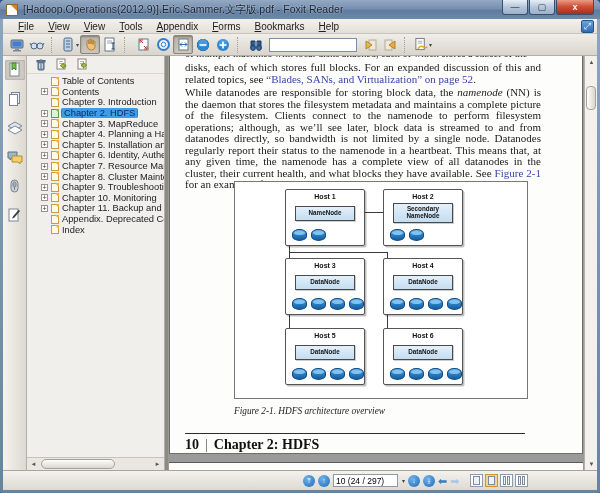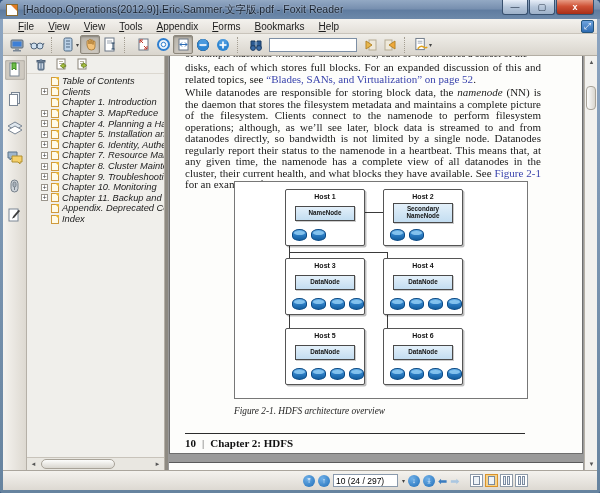--- a/index.html
+++ b/index.html
@@ -39,21 +39,21 @@
   .iconstrip { width:24px; background:linear-gradient(90deg,#f5f3ef,#ddd9d1); border-right:1px solid #b5b0a7; display:flex; flex-direction:column; align-items:center; padding-top:4px; gap:9px; }
   .strip-btn { width:20px; height:20px; display:flex; align-items:center; justify-content:center; border-radius:2px; }
   .strip-btn.active { background:#cfcac1; box-shadow:inset 0 0 2px rgba(0,0,0,.35); }
 
   .panel { width:138px; background:#f0efeb; display:flex; flex-direction:column; border-right:1px solid #b5b0a7; }
   .panel-header { height:16px; display:flex; align-items:center; justify-content:space-between; padding:0 4px 0 6px;
     background:linear-gradient(180deg,#fbfaf8,#e4e1da); border-bottom:1px solid #c6c1b8; font-size:10px; color:#222; }
   .panel-collapse { font-size:8px; color:#333; }
   .panel-tools { height:18px; display:flex; align-items:center; gap:8px; padding-left:8px; border-bottom:1px solid #dcd8d0; }
   .tree { flex:1; overflow:hidden; padding-top:2px; position:relative; }
-  .trow { height:10.6px; display:flex; align-items:center; white-space:nowrap; overflow:hidden; padding-left:14px;font-style:italic; }
+  .trow { height:10.6px; display:flex; align-items:center; white-space:nowrap; overflow:hidden; padding-left:14px; }
   .texp { width:7px; height:7px; border:1px solid #9a958c; background:#fff; font-size:7px; line-height:5px; text-align:center; color:#333; margin-right:3px; flex:none; }
   .texp.none { visibility:hidden; }
   .ticon { width:8px; height:9px; background:#fffbe8; border:1px solid #cf9a3d; margin-right:3px; flex:none; position:relative; }
   .ticon::after { content:""; position:absolute; right:-1px; top:-1px; border-style:solid; border-width:0 4px 4px 0; border-color:transparent #e8b437 transparent transparent; }
   .ticon.green { background:#dff3d2; border-color:#5f9c3f; }
   .ticon.green::after { border-color:transparent #7ab648 transparent transparent; }
   .tlabel { font-size:9.3px; color:#1c1c1c; }
   .trow.selected .tlabel { background:#3f9ce8; color:#0a2a55; border-radius:2px; padding:0 2px; outline:1px solid #2f7fc0; }
   .hscroll { height:13px; background:#e9e7e1; border-top:1px solid #c8c3ba; position:relative; }
   .hs-arrow { position:absolute; top:1px; width:11px; height:10px; font-size:6px; color:#555; text-align:center; line-height:10px; }
@@ -81,21 +81,21 @@
   .disks { position:absolute; left:6px; top:39px; display:flex; gap:4px; }
   .cyl { width:15px; height:12px; border:1px solid #0b4a85; border-radius:50%/40%; background:linear-gradient(180deg,#6cb5ec 0%,#2e7fc6 45%,#135e9f 100%); position:relative; }
   .cyl::before { content:""; position:absolute; left:1px; right:1px; top:1px; height:4px; border-radius:50%; background:#8ecaf2; opacity:.85; }
   .h0 { left:50px; top:7px; } .h1 { left:148px; top:7px; }
   .h2 { left:50px; top:76px; } .h3 { left:148px; top:76px; }
   .h4 { left:50px; top:146px; } .h5 { left:148px; top:146px; }
   .conn { position:absolute; background:#3a3a3a; }
 
   .fig-caption { position:absolute; left:64px; top:350px; font-family:"Liberation Serif",serif; font-style:italic; font-size:9.3px; color:#222; }
   .footer-rule { position:absolute; left:15px; top:377px; width:340px; border-top:1px solid #2c2c2c; }
-  .footer-line { position:absolute; left:15px; top:381px; font-family:"Liberation Serif",serif; font-size:11px; font-weight:bold; color:#111; }
+  .footer-line { position:absolute; left:15px; top:381px; font-family:"Liberation Serif",serif; font-size:14px; font-weight:bold; color:#111; }
   .footer-sep { font-weight:normal; color:#555; padding:0 6px; }
 
   
   .vscroll { width:13px; background:#f2f1ee; border-left:1px solid #b5b0a7; position:relative; }
   .vs-arrow { position:absolute; left:0; width:13px; height:12px; font-size:6px; color:#555; text-align:center; line-height:12px; }
   .vs-thumb { position:absolute; left:1px; top:30px; width:10px; height:24px; background:linear-gradient(90deg,#fdfdfc,#d9d6cf); border:1px solid #a8a399; border-radius:4px; }
 
   
   .statusbar { height:20px; background:linear-gradient(180deg,#f4f2ee,#ddd9d2); border-top:1px solid #aaa59c; display:flex; align-items:center; position:relative; font-size:9px; }
   .sb-center { position:absolute; left:300px; display:flex; align-items:center; gap:3px; }
@@ -320,26 +320,31 @@
         </div>
         <div class="tree">
           <div class="trow">
               <span class="texp none"></span>
               <span class="ticon"></span>
               <span class="tlabel">Table of Contents</span>
             </div>
           <div class="trow">
               <span class="texp">+</span>
               <span class="ticon"></span>
-              <span class="tlabel">Clients</span>
+              <span class="tlabel">Contents</span>
             </div>
           <div class="trow">
               <span class="texp none"></span>
               <span class="ticon"></span>
-              <span class="tlabel">Chapter 1. Introduction</span>
+              <span class="tlabel">Chapter 9. Introduction</span>
+            </div>
+          <div class="trow selected">
+              <span class="texp">+</span>
+              <span class="ticon green"></span>
+              <span class="tlabel">Chapter 2. HDFS</span>
             </div>
           <div class="trow">
               <span class="texp">+</span>
               <span class="ticon"></span>
               <span class="tlabel">Chapter 3. MapReduce</span>
             </div>
           <div class="trow">
               <span class="texp">+</span>
               <span class="ticon"></span>
               <span class="tlabel">Chapter 4. Planning a Hadoop Cluster</span>

